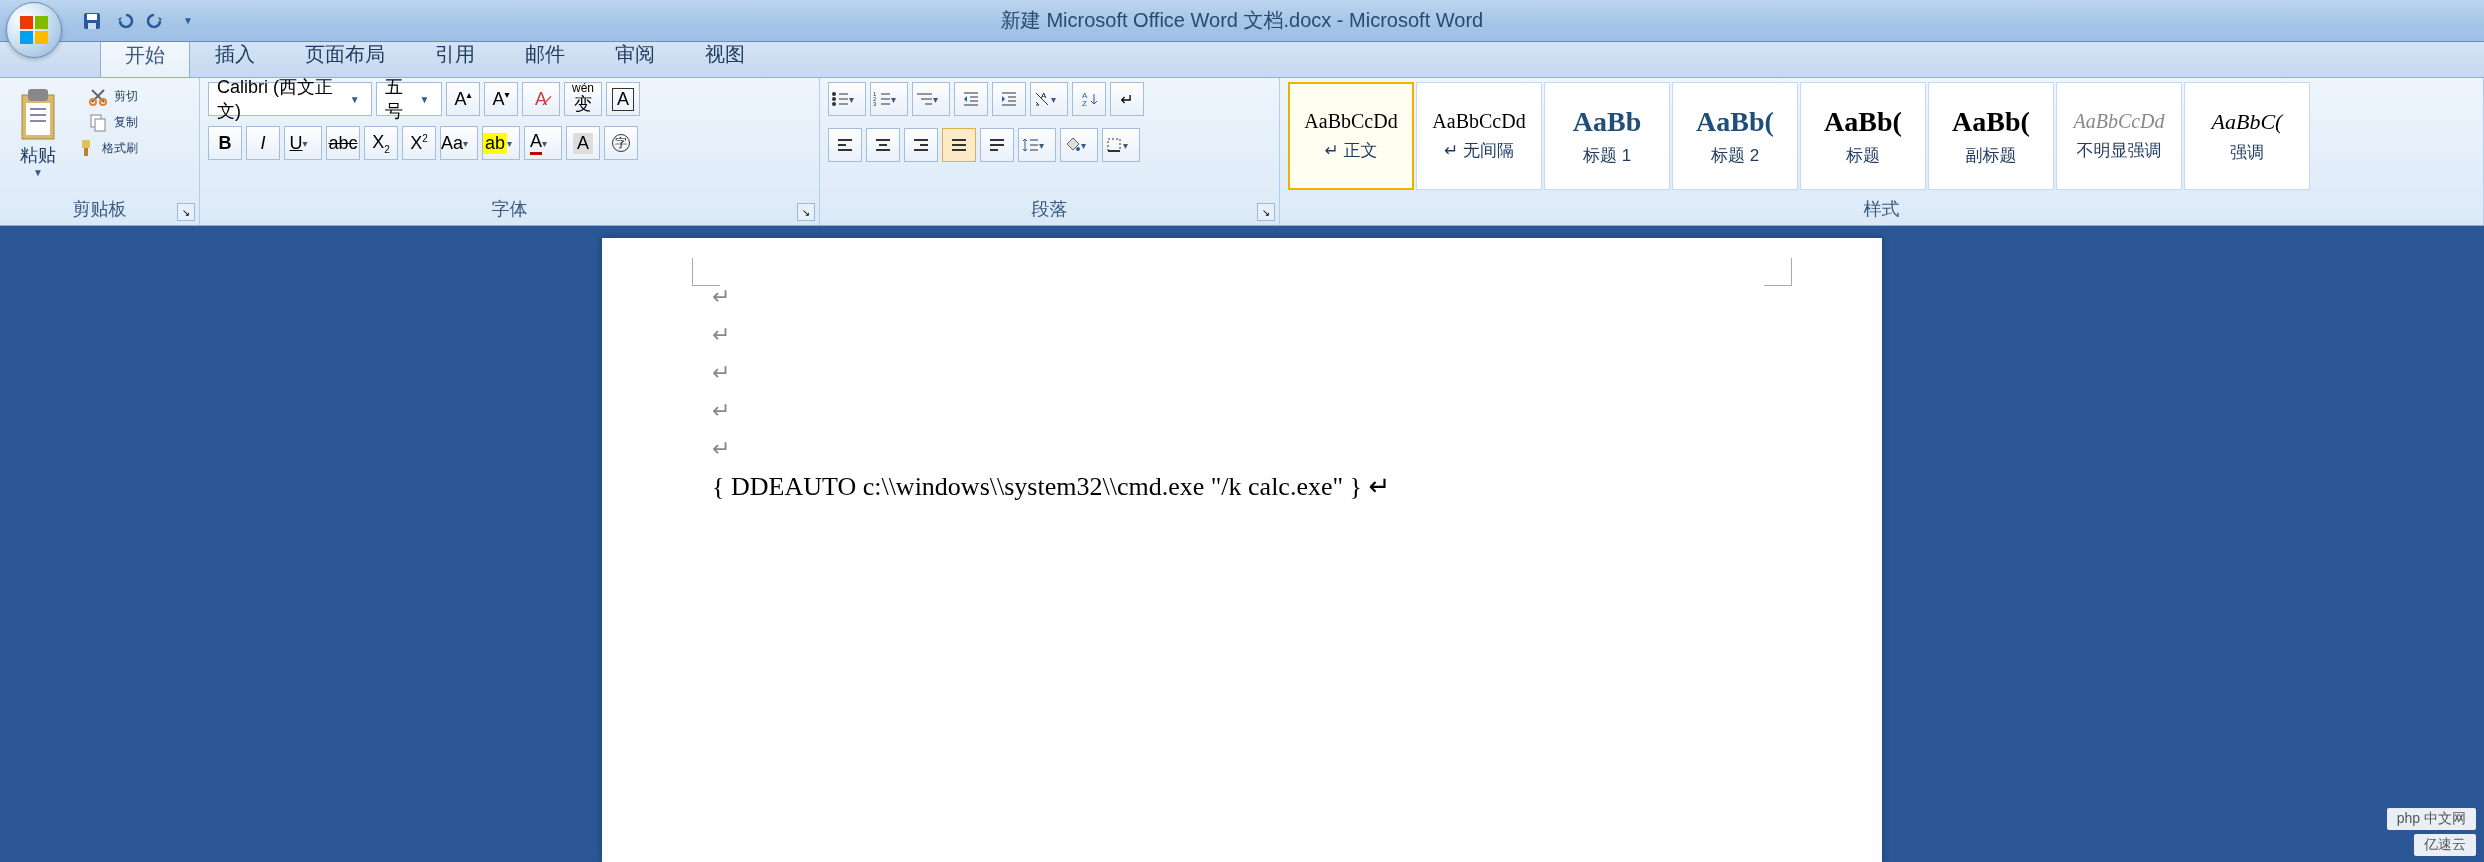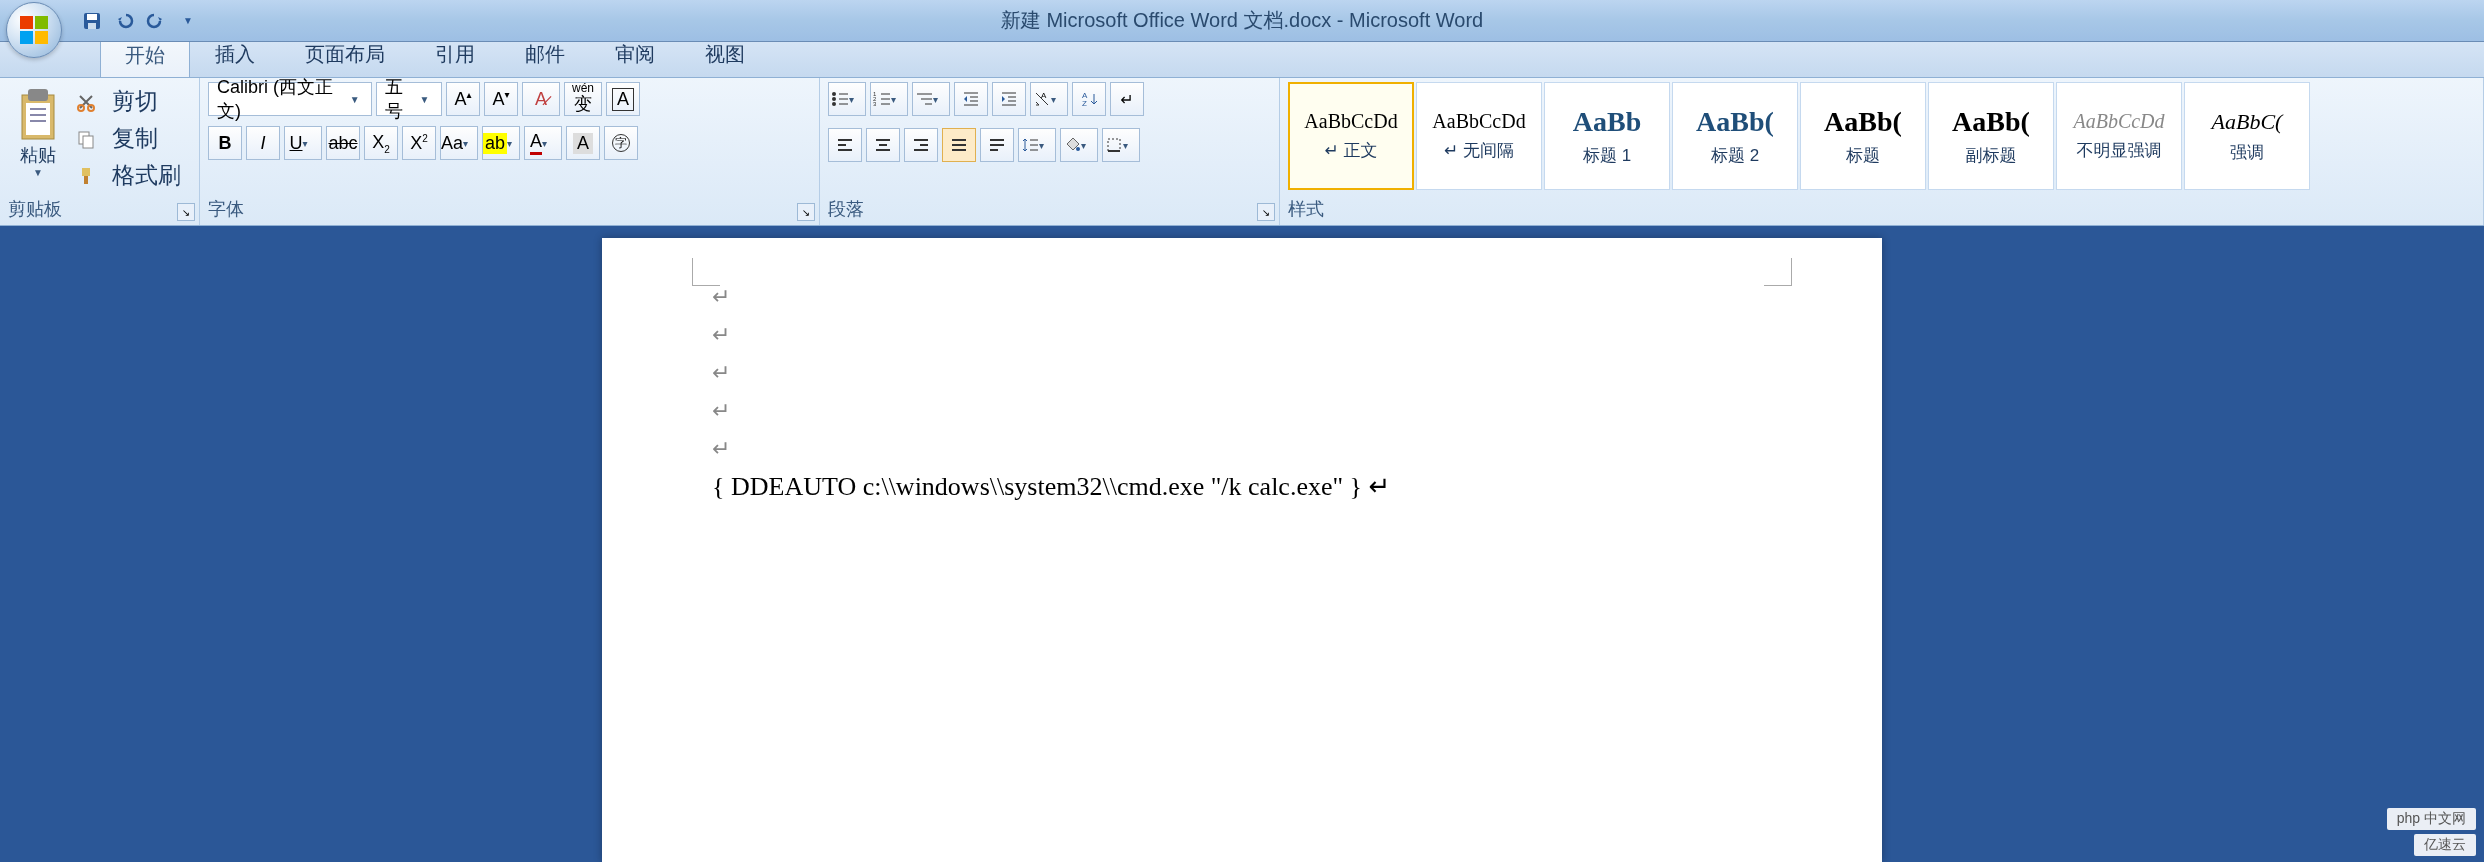--- a/index.html
+++ b/index.html
@@ -16,28 +16,28 @@
 
 
 .menu-tabs { height: 36px; background: linear-gradient(to bottom, #d5e4f5, #c5d9ef); display: flex; align-items: flex-end; padding-left: 100px; border-bottom: 1px solid #8fb0d4; }
 .menu-tab { padding: 8px 24px; font-size: 20px; color: #1e3a5f; cursor: pointer; border: 1px solid transparent; }
 .menu-tab.active { background: linear-gradient(to bottom, #f4f8fc, #eaf1fa); border: 1px solid #8fb0d4; border-bottom: none; border-radius: 4px 4px 0 0; color: #3a5a7f; }
 
 
 .ribbon { height: 148px; background: linear-gradient(to bottom, #eef5fc 0%, #dbe9f7 100%); display: flex; border-bottom: 1px solid #8fb0d4; }
 .ribbon-group { border-right: 1px solid #b5cde6; display: flex; flex-direction: column; position: relative; padding: 4px 8px 0 8px; }
 .group-content { flex: 1; display: flex; align-items: flex-start; gap: 4px; }
-.group-label { text-align: left; font-size: 18px; color: #3a5a7f; padding: 2px 0 4px 0; position: relative; }
+.group-label { text-align: center; font-size: 18px; color: #3a5a7f; padding: 2px 0 4px 0; position: relative; }
 .group-launcher { position: absolute; right: 4px; bottom: 4px; width: 18px; height: 18px; border: 1px solid #9db9d6; background: #e8f0fa; font-size: 10px; display: flex; align-items: center; justify-content: center; cursor: pointer; }
 
 
 .paste-btn { display: flex; flex-direction: column; align-items: center; justify-content: center; width: 60px; height: 100px; cursor: pointer; }
 .paste-icon { width: 44px; height: 56px; }
 .clip-small { display: flex; flex-direction: column; gap: 6px; margin-left: 4px; padding-top: 4px; }
-.clip-item { display: flex; align-items: center; gap: 16px; font-size: 23px; color: #1e3a5f; cursor: pointer; }
+.clip-item { display: flex; align-items: center; gap: 6px; font-size: 12px; color: #1e3a5f; cursor: pointer; justify-content: flex-end; }
 .clip-icon { width: 20px; height: 20px; }
 
 
 .font-row { display: flex; gap: 4px; align-items: center; margin-bottom: 6px; }
 .font-name { width: 164px; height: 34px; border: 1px solid #a5bdd8; background: #fff; display: flex; align-items: center; padding: 0 8px; font-size: 18px; }
 .font-size { width: 66px; height: 34px; border: 1px solid #a5bdd8; background: #fff; display: flex; align-items: center; padding: 0 8px; font-size: 18px; }
 .sq-btn { width: 34px; height: 34px; border: 1px solid #a5bdd8; background: linear-gradient(#fefefe,#e8f0fa); display: flex; align-items: center; justify-content: center; font-size: 18px; cursor: pointer; }
 .sq-btn.wide { width: 38px; }
 .sq-btn sup, .sq-btn sub { font-size: 10px; }
 .dropdown-arrow { width: 14px; font-size: 10px; color: #3a5a7f; }

